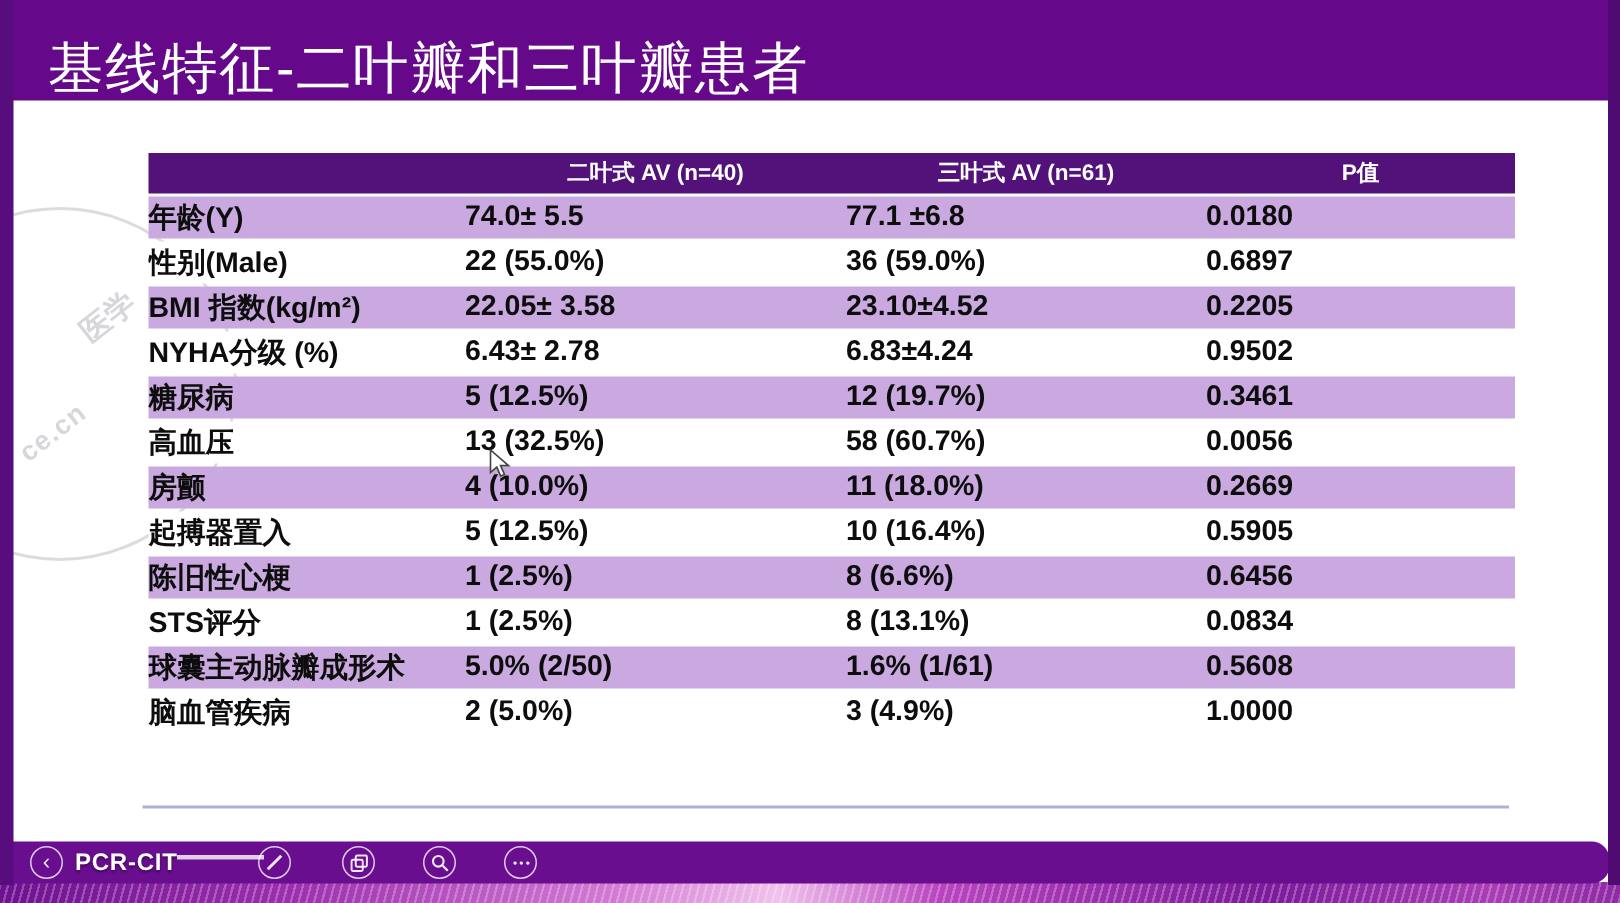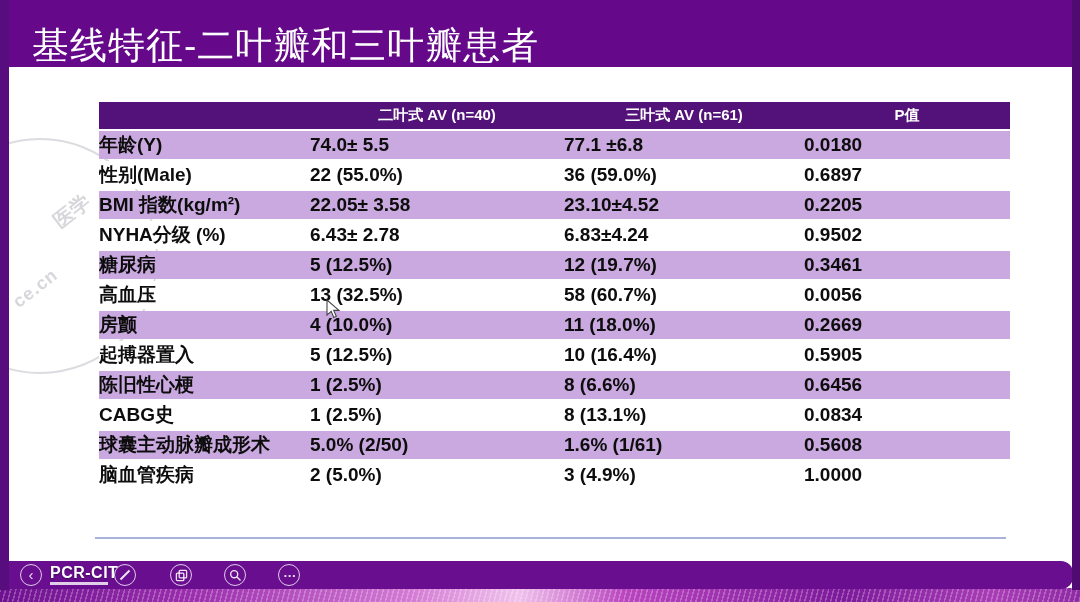--- a/index.html
+++ b/index.html
@@ -38,21 +38,21 @@
   
   .cursor{position:absolute;left:324px;top:299px;z-index:9;pointer-events:none;}
 
   
   .footerbar{position:absolute;left:0;top:561px;width:1073px;height:28px;background:#6a0e90;
     border-radius:3px 12px 12px 3px;z-index:5;display:flex;align-items:center;padding-left:20px;
     box-sizing:border-box;}
   .fb-circle{width:22px;height:22px;border:1.5px solid rgba(255,255,255,.78);border-radius:50%;
     display:flex;align-items:center;justify-content:center;color:#fff;flex:0 0 auto;box-sizing:border-box;}
   .fb-chevron{font-size:15px;line-height:1;padding-bottom:2px;color:rgba(255,255,255,.85);}
-  .logo{margin-left:8px;display:flex;flex-direction:column;align-items:flex-start;flex:0 0 auto;text-align:right;}
+  .logo{margin-left:8px;display:flex;flex-direction:row;align-items:flex-start;flex:0 0 auto;text-align:right;}
   .logo .logo-text{color:#fff;font-weight:800;font-size:16px;letter-spacing:.5px;
     text-shadow:0 1px 2px rgba(0,0,0,.45);line-height:15px;}
   .logo .logo-tagline{width:58px;height:3px;margin-top:2px;background:rgba(255,255,255,.8);}
   .pen-circle{margin-left:-4px;}
   .fb-gap1{margin-left:34px;} .fb-gap{margin-left:32px;}
   .fb-dots{font-size:8px;letter-spacing:1.5px;color:rgba(255,255,255,.9);padding-left:2px;}
 
   
   .texture{position:absolute;left:0;top:588px;width:1080px;height:14px;z-index:4;
     background:
@@ -140,21 +140,21 @@
         <td>10 (16.4%)</td>
         <td>0.5905</td>
       </tr>
       <tr>
         <td>陈旧性心梗</td>
         <td>1 (2.5%)</td>
         <td>8 (6.6%)</td>
         <td>0.6456</td>
       </tr>
       <tr>
-        <td>CABG史</td>
+        <td>STS评分</td>
         <td>1 (2.5%)</td>
         <td>8 (13.1%)</td>
         <td>0.0834</td>
       </tr>
       <tr>
         <td>球囊主动脉瓣成形术</td>
         <td>5.0% (2/50)</td>
         <td>1.6% (1/61)</td>
         <td>0.5608</td>
       </tr>

